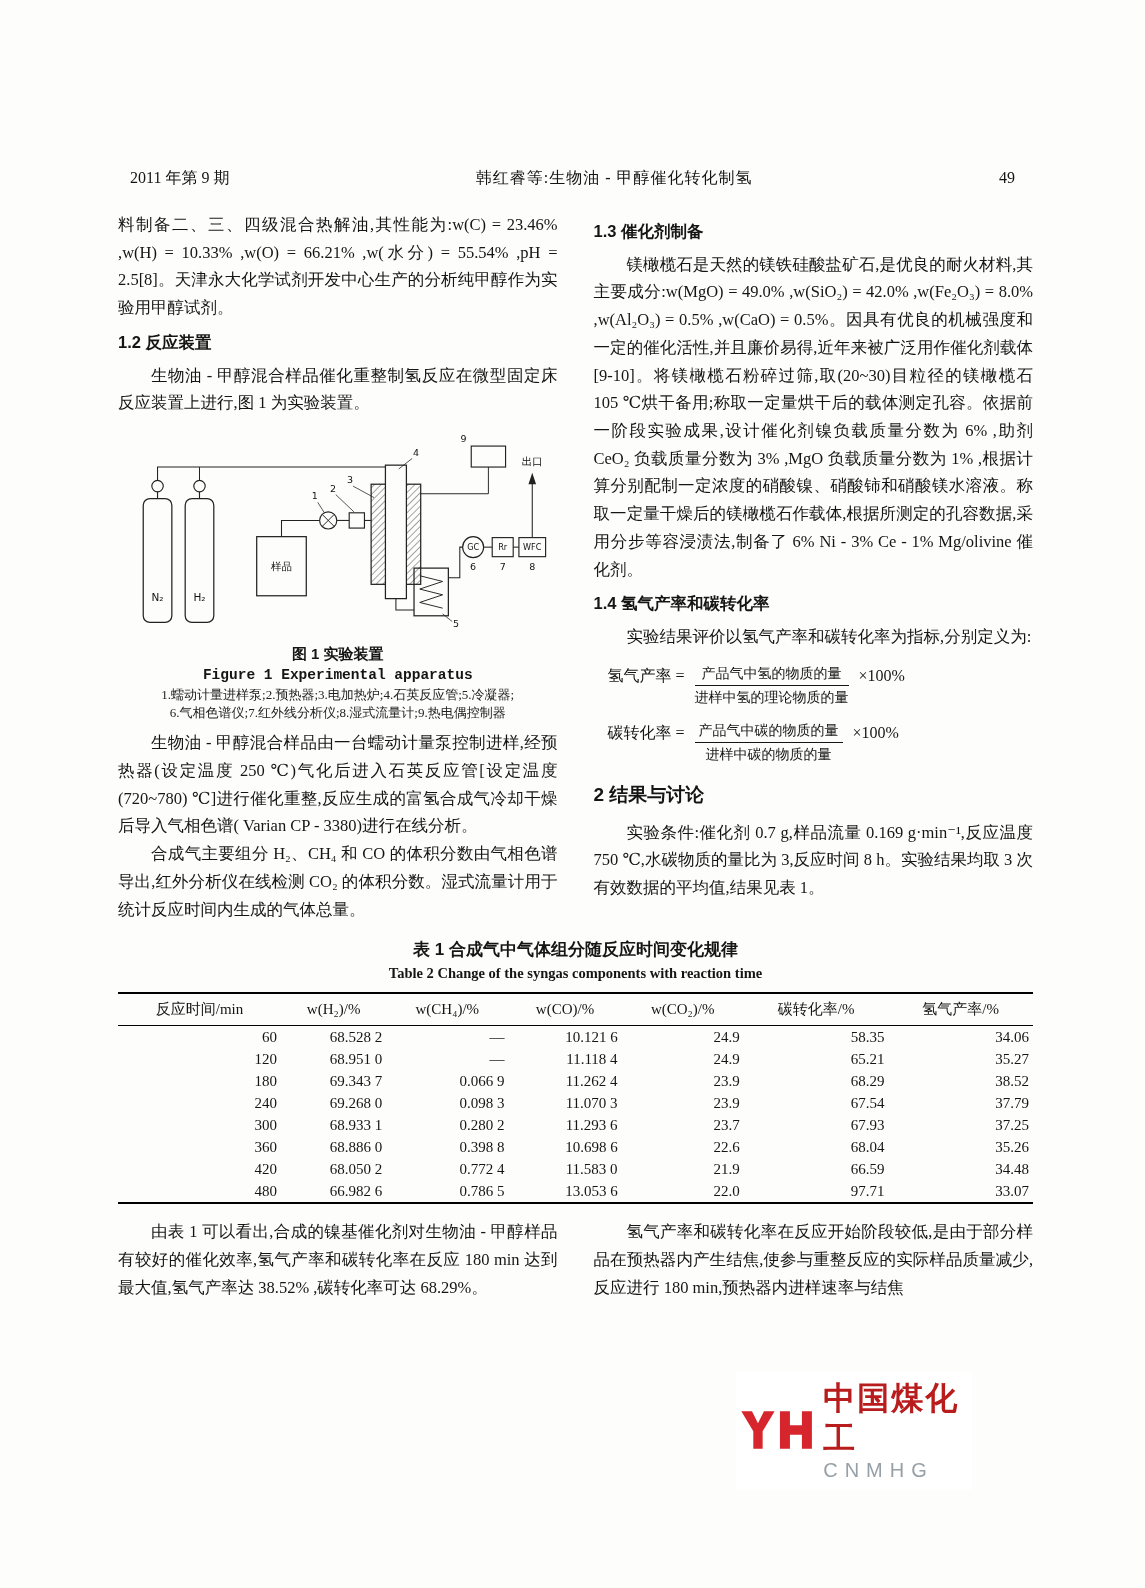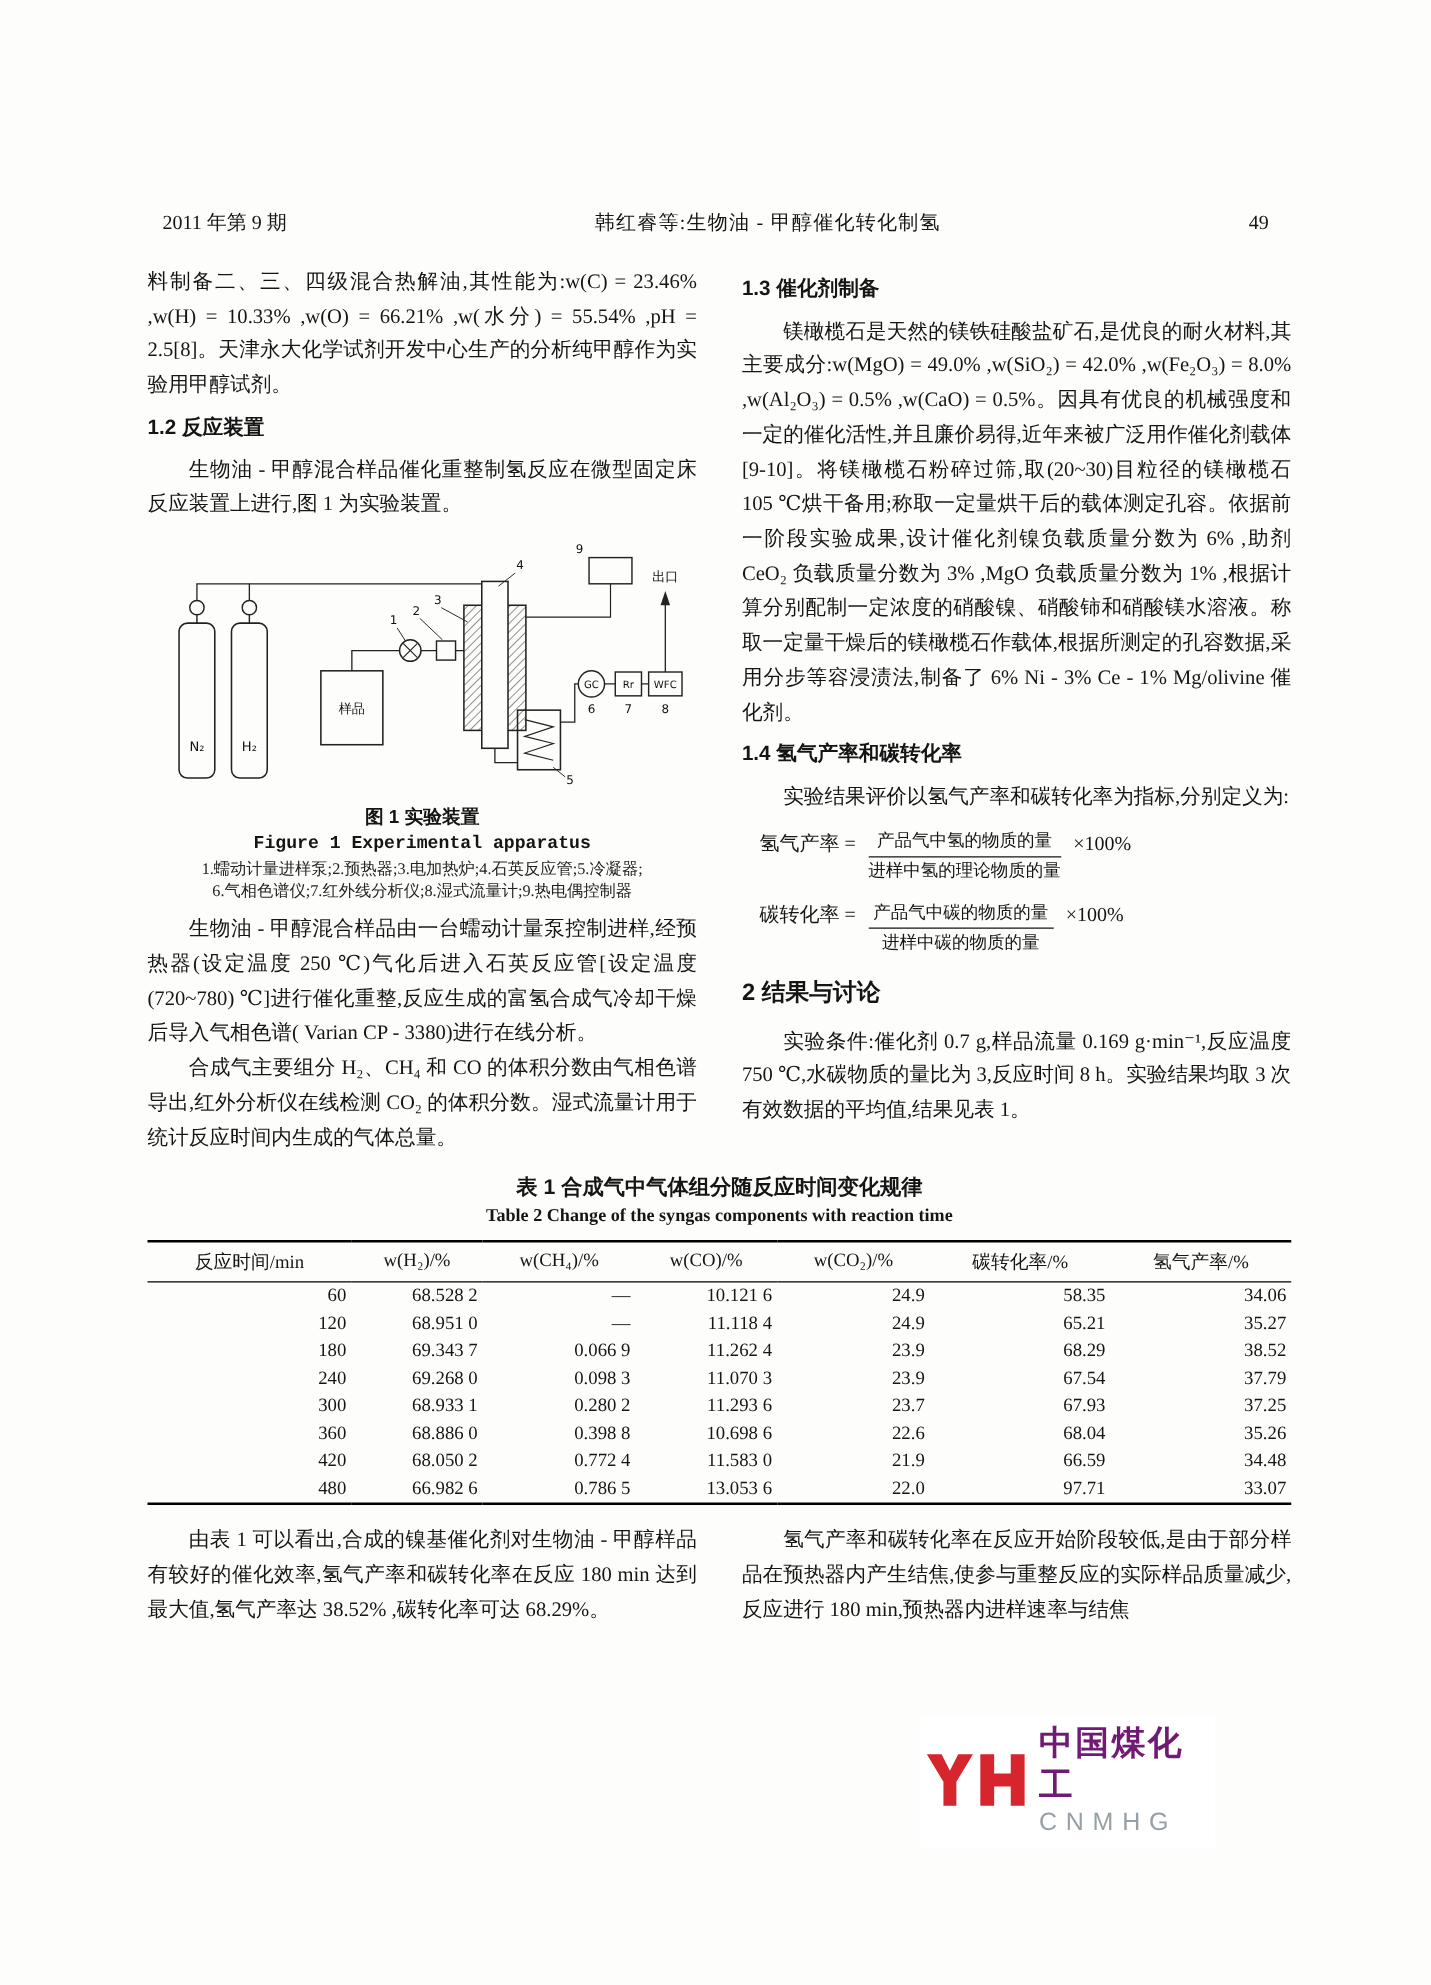--- a/index.html
+++ b/index.html
@@ -70,21 +70,21 @@
   
   .columns.bottom { margin-top:14px; }
   
   .watermark {
     position:absolute; left:736px; top:1372px; width:236px;
     background:#fff; display:flex; align-items:center; gap:10px;
     padding:6px 4px 8px 4px;
   }
   .wm-text { display:flex; flex-direction:column; }
   .wm-zh {
-    color:#701a75; font-weight:bold; font-size:27px; letter-spacing:2px;
+    color:#b91c1c; font-weight:bold; font-size:32px; letter-spacing:2px;
     font-family:"Liberation Sans","DejaVu Sans",sans-serif; line-height:1.25;
   }
   .wm-en {
     color:#97a0a6; font-size:20px; letter-spacing:7px;
     font-family:"Liberation Sans","DejaVu Sans",sans-serif; line-height:1.2;
   }
   
   .wanfang {
     position:absolute; left:94px; top:1612px;
     font-family:"Liberation Sans","DejaVu Sans",sans-serif;

